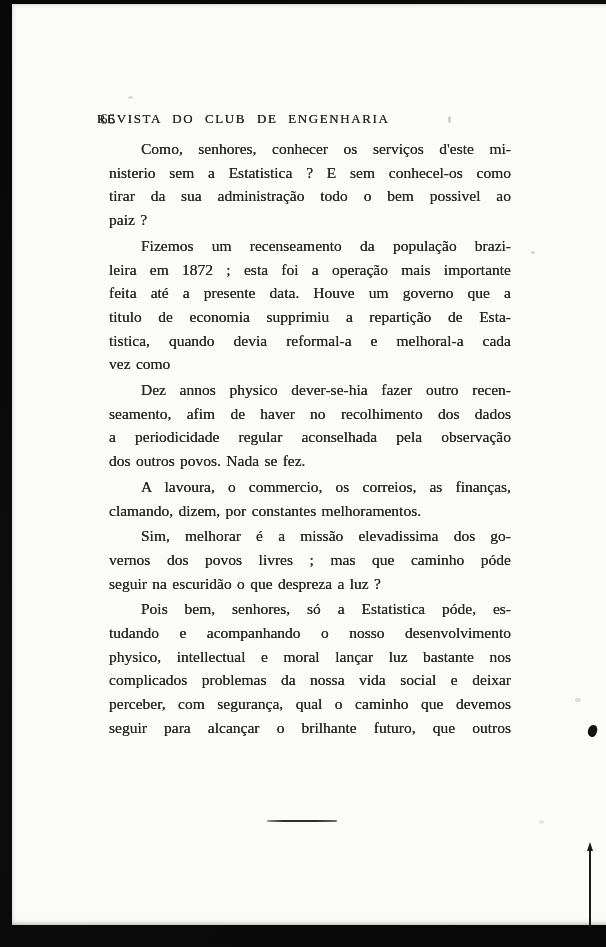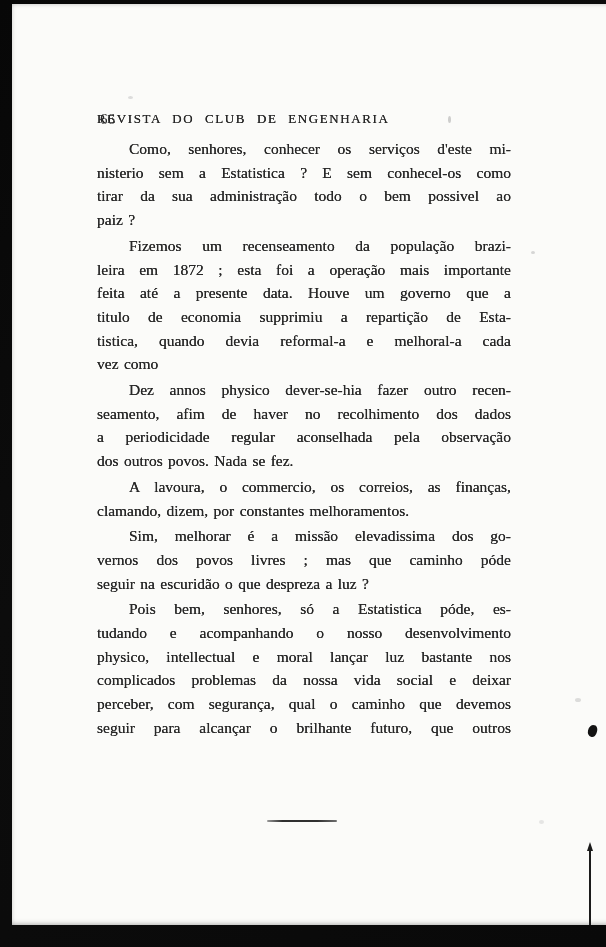--- a/index.html
+++ b/index.html
@@ -40,21 +40,21 @@
     letter-spacing:1.6px;word-spacing:6px;
     text-shadow:0 0 .4px currentColor;
   }
   .body-text{
     position:absolute;top:133px;left:85px;width:414px;
     color:var(--ink);
     font-size:15.5px;line-height:23.7px;
     word-spacing:1.5px;
     text-shadow:0 0 .3px currentColor;
   }
-  .para{margin:0 0 2px 0;}
+  .para{margin:0 0 2px 12px;}
   .para .line{min-height:23.7px;}
   .para .line.j{text-align:justify;text-align-last:justify;}
   .para .line:first-child{text-indent:32px;}
   .section-divider{
     position:absolute;top:816px;left:255px;width:70px;height:2px;
     border-radius:1px;
     background:linear-gradient(to right,#9a9a9a,#2f2f2f 22%,#303030 72%,#6e6e6e);
   }
   
   .ink-blot{

